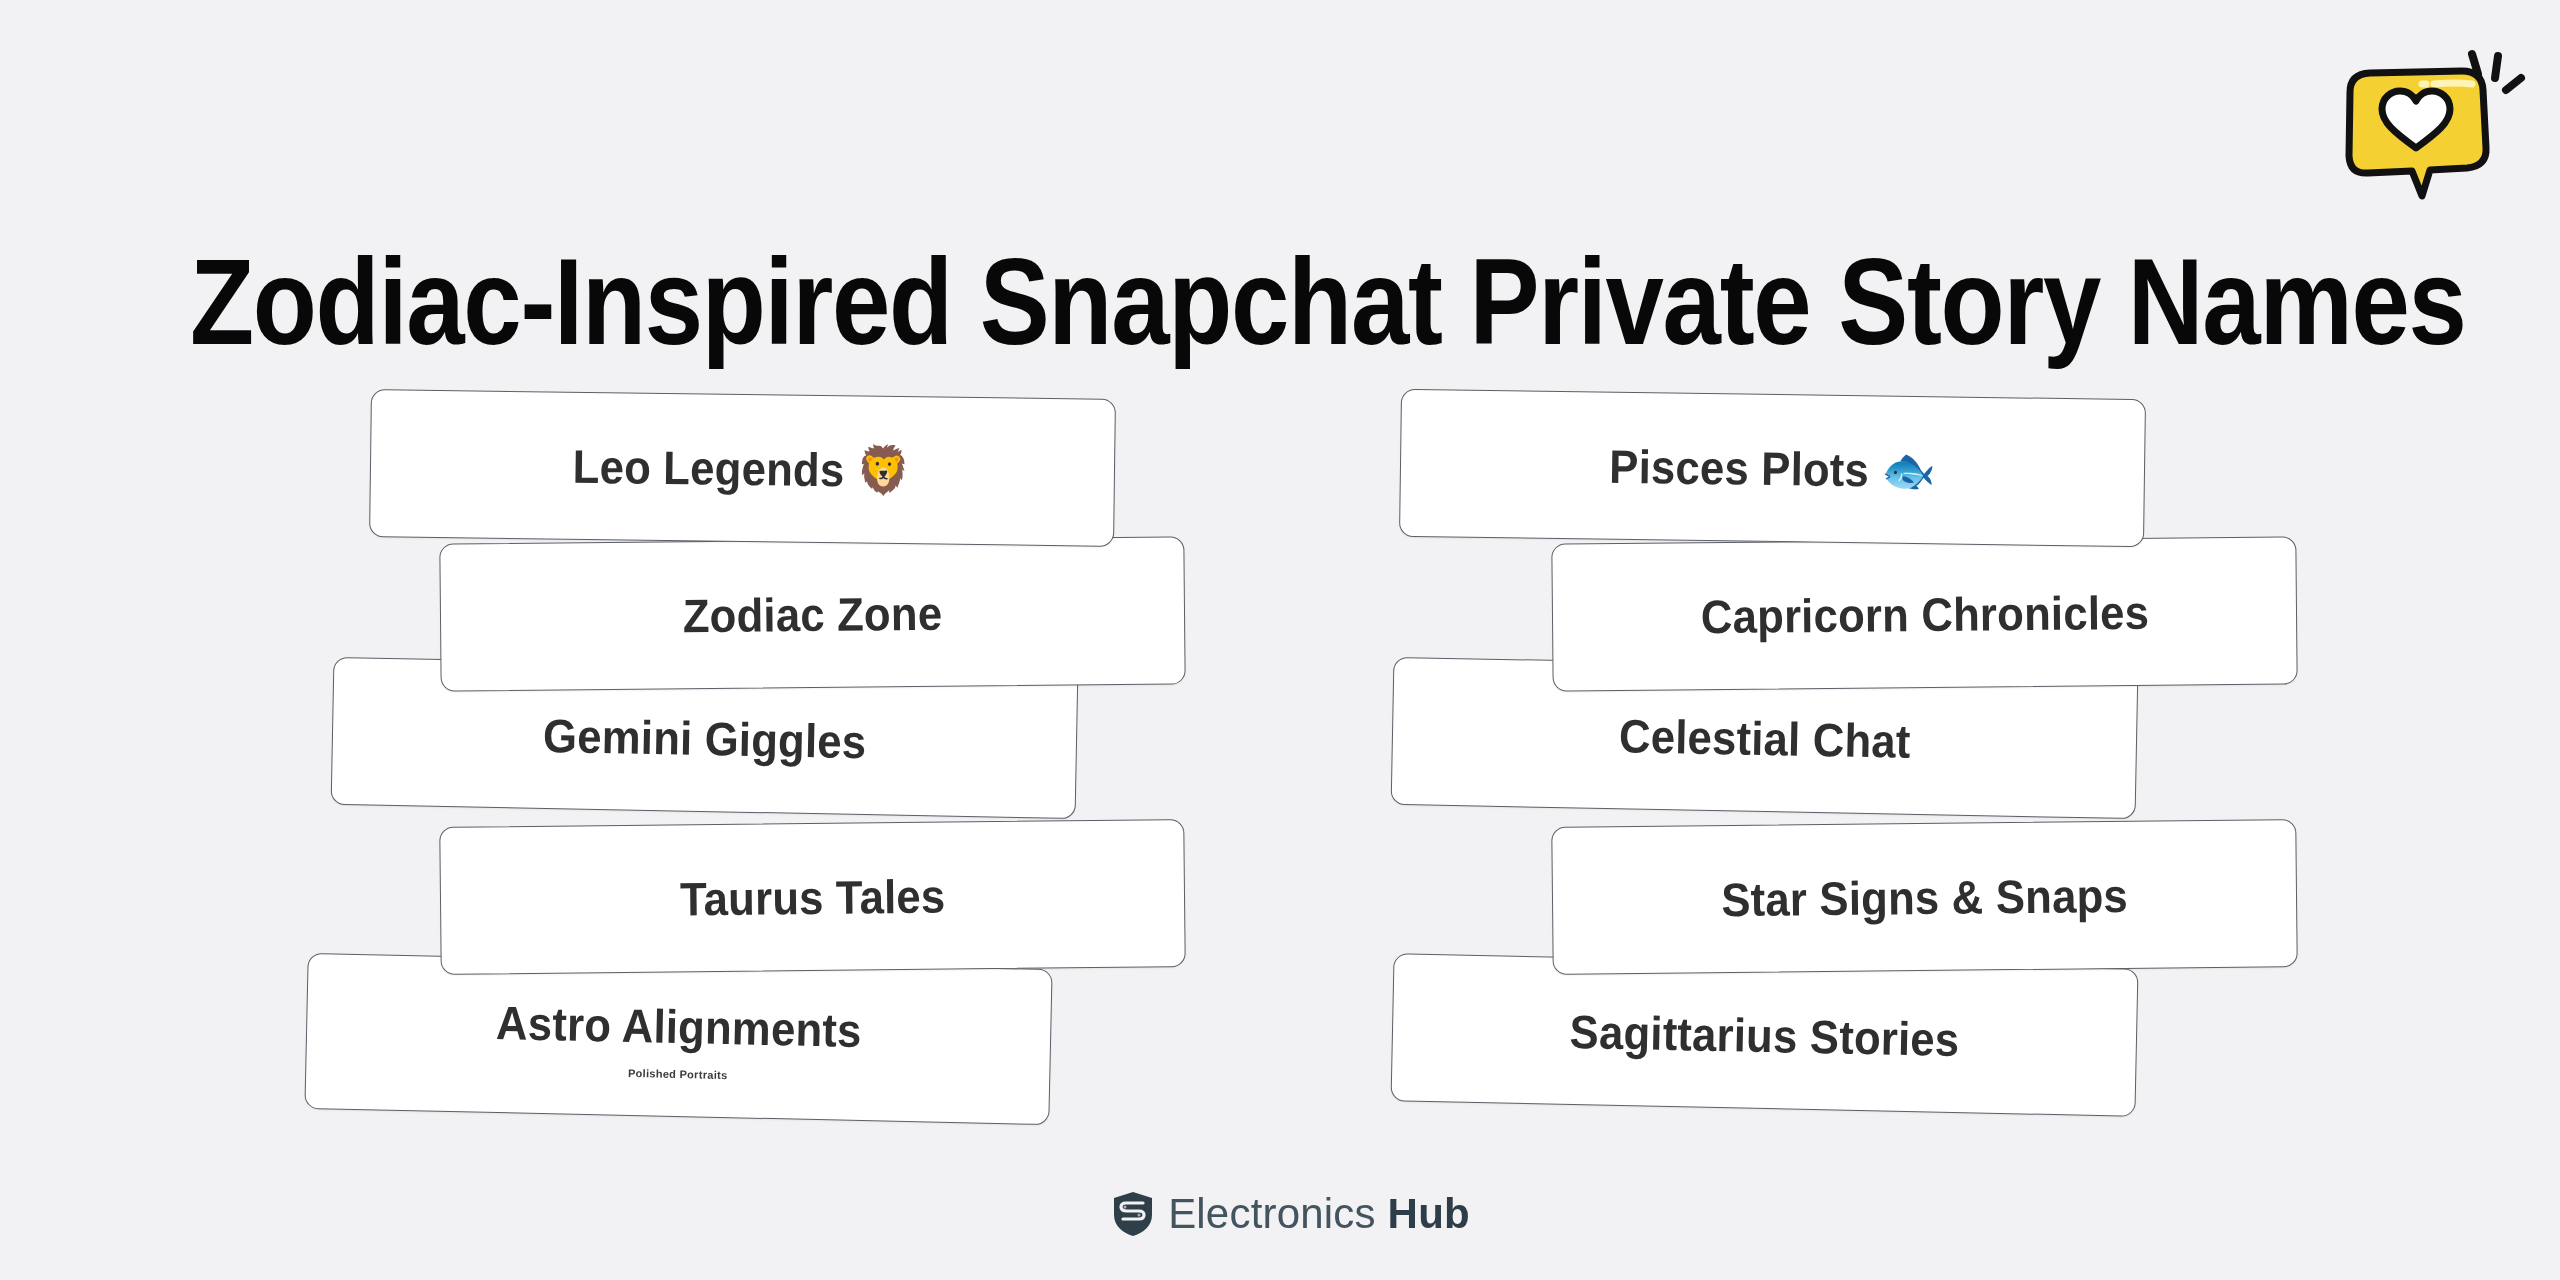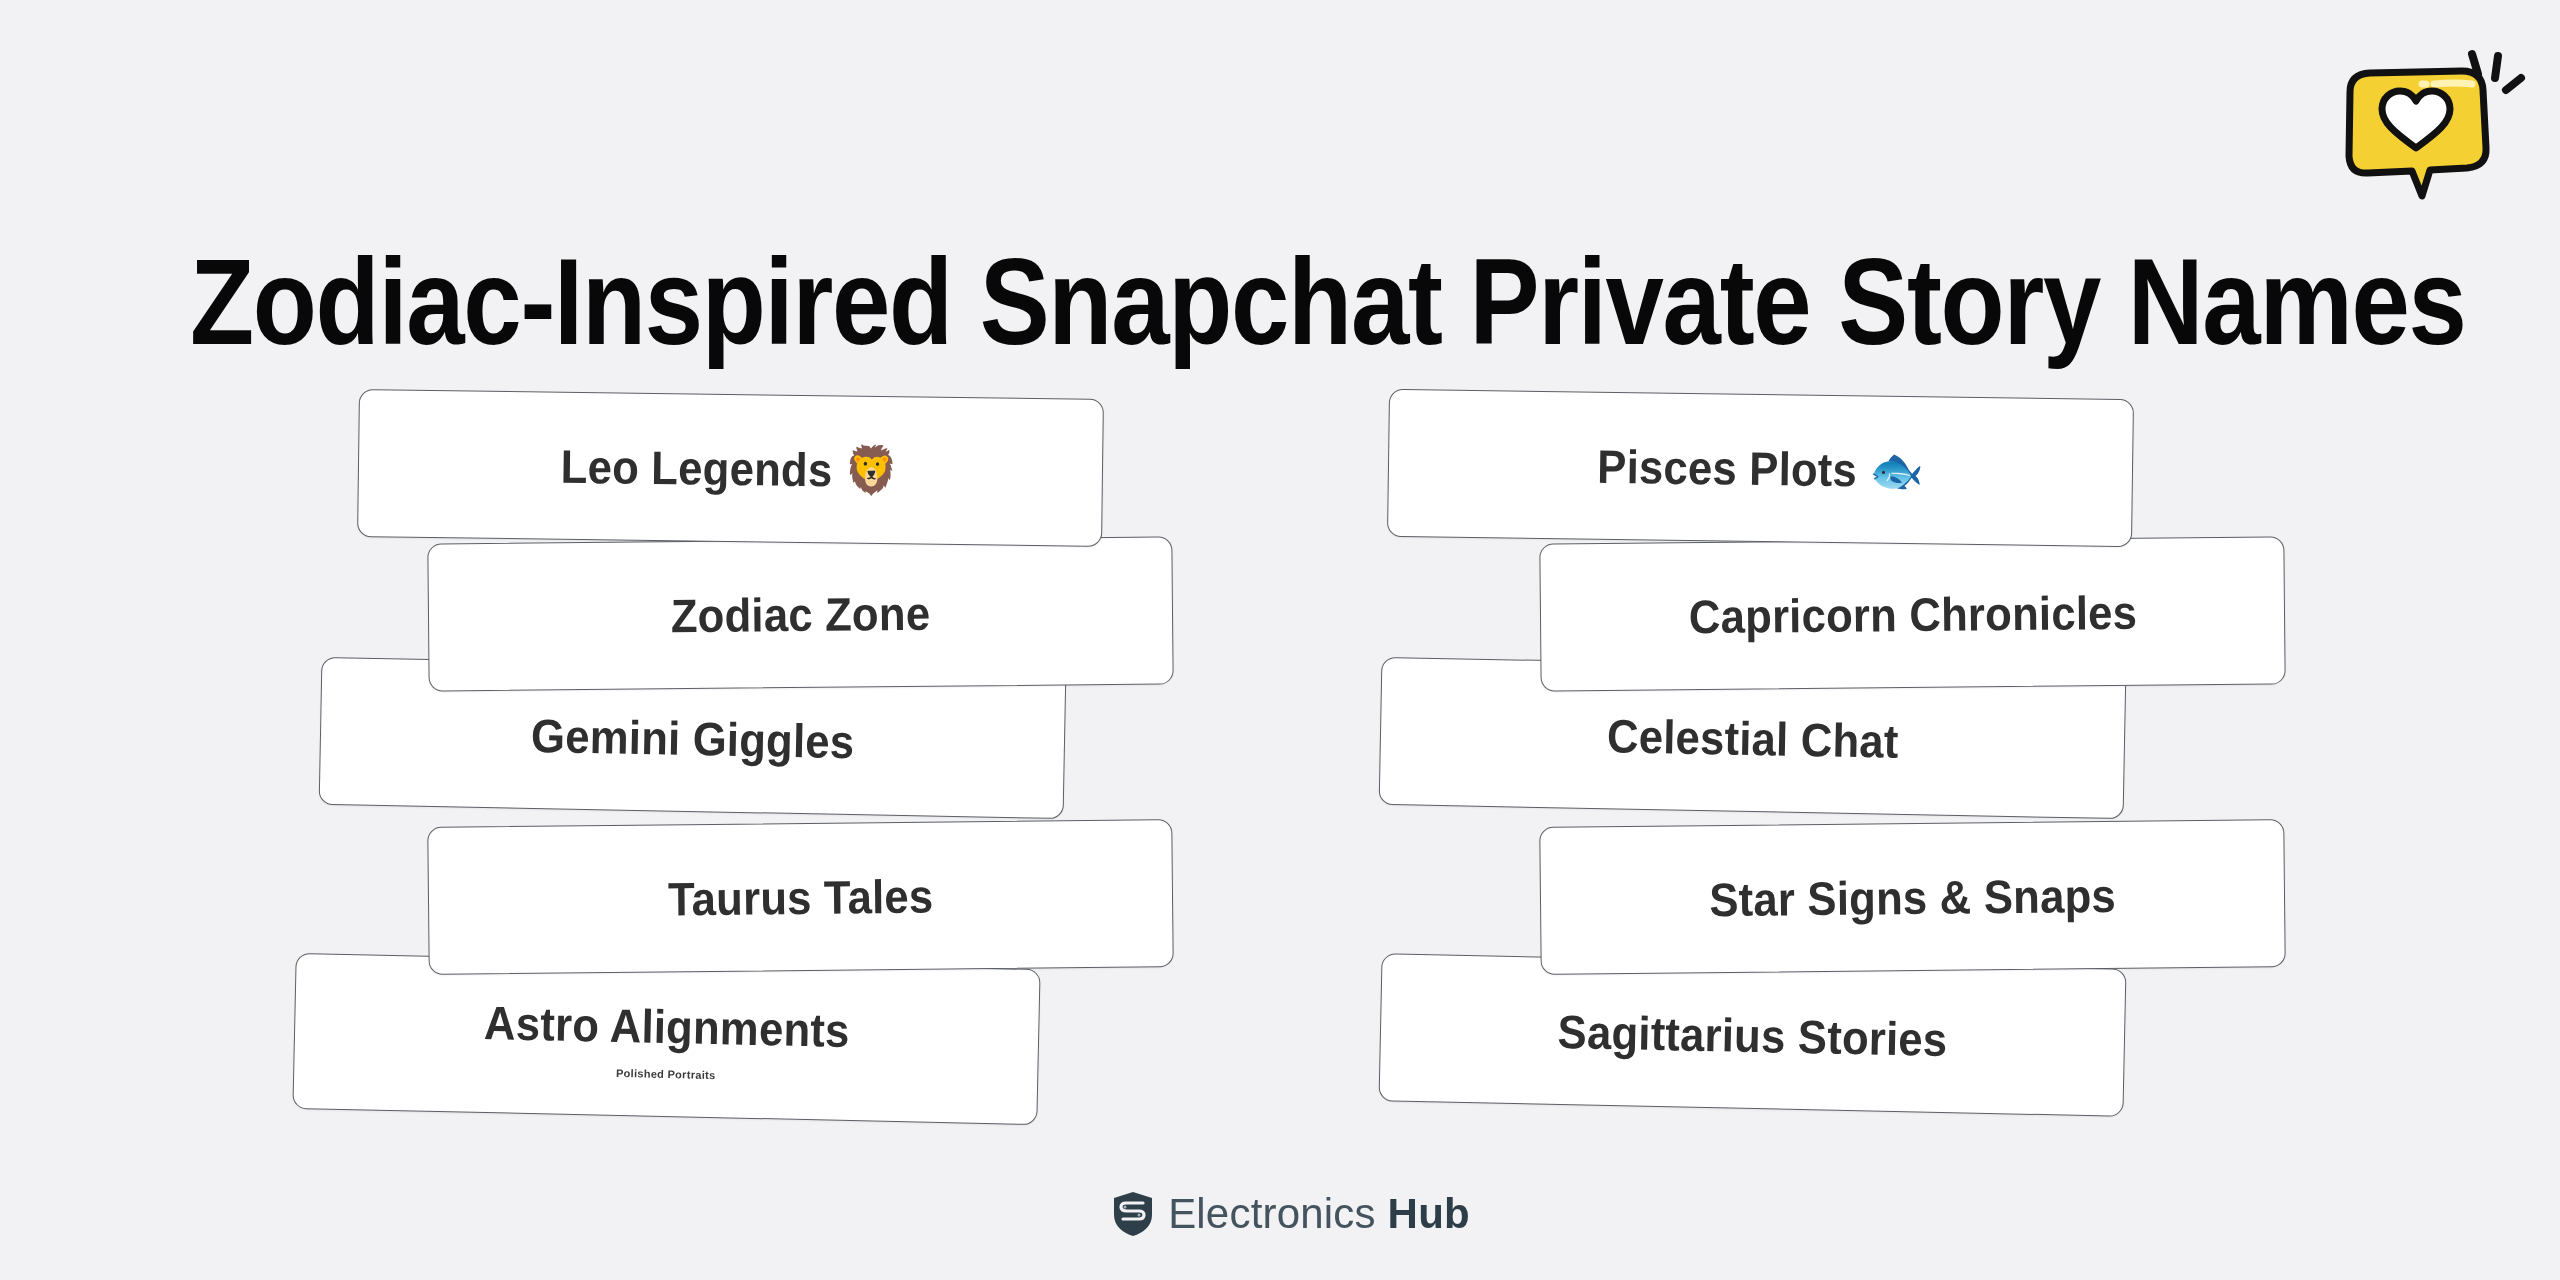--- a/index.html
+++ b/index.html
@@ -36,21 +36,21 @@
     position: absolute;
     left: 2330px;
     top: 30px;
     width: 200px;
     height: 180px;
   }
 
   
   .columns {
     position: absolute;
-    left: 0;
+    left: 12px;
     top: 380px;
     width: 2152px;
     height: 740px;
   }
   .column {
     position: absolute;
     top: 0;
     width: 1060px;
     height: 740px;
   }

